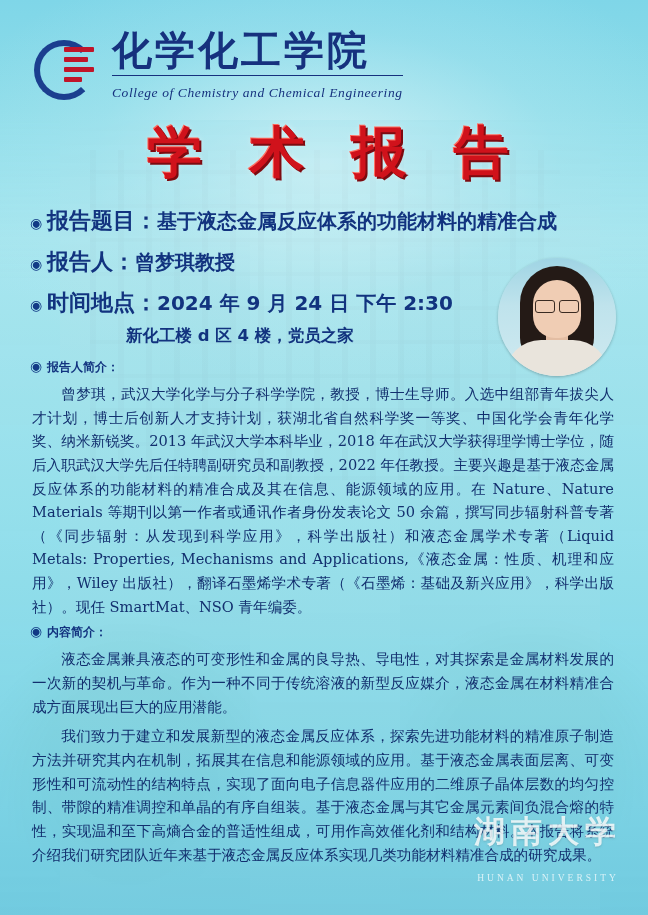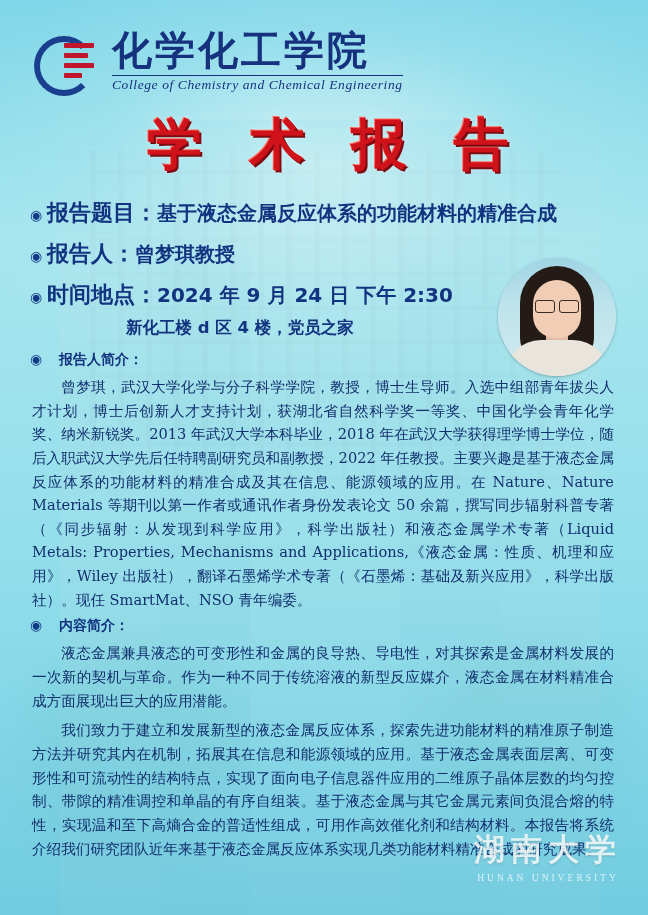--- a/index.html
+++ b/index.html
@@ -94,21 +94,21 @@
     letter-spacing: 3px;
   }
   #logo-en {
     margin-top: 5px;
     font-family: "Liberation Serif", serif;
     font-style: italic;
     font-size: 13.5px;
     color: #16317e;
     letter-spacing: 0.6px;
     border-top: 1.5px solid #16317e;
-    padding-top: 2px;
+    padding-top: 10px;
     display: inline-block;
   }
 
   
   #main-title {
     text-align: center;
     margin: 12px 0 16px 12px;
     font-family: "DejaVu Serif", serif;
     font-size: 55px;
     font-weight: bold;
@@ -215,21 +215,21 @@
     background: #e3bda3;
   }
 
   
   .section-head {
     display: flex;
     align-items: baseline;
     margin: 4px 0 6px 0;
     padding-left: 30px;
   }
-  .section-head .lab { font-size: 14px; margin-left: 12px; }
+  .section-head .lab { font-size: 12px; }
   p.para {
     margin: 0 0 2px 0;
     padding: 0 34px 0 32px;
     font-family: "DejaVu Serif", serif;
     font-size: 14.6px;
     line-height: 1.62;
     color: #122f6e;
     text-align: justify;
     text-indent: 2em;
     text-justify: inter-ideograph;
@@ -252,21 +252,21 @@
     font-family: "DejaVu Serif", serif;
     font-size: 31px;
     letter-spacing: 6px;
     font-weight: bold;
     text-shadow: 0 1px 2px rgba(80,120,130,0.35);
   }
   #wm-en {
     font-family: "Liberation Serif", serif;
     font-size: 9.5px;
     letter-spacing: 3px;
-    margin-top: 2px;
+    margin-top: 20px;
     color: rgba(255,255,255,0.72);
   }
 </style>
 </head>
 <body>
 
 <div id="poster">
   <div id="bg-building"></div>
 
   <div class="content">

